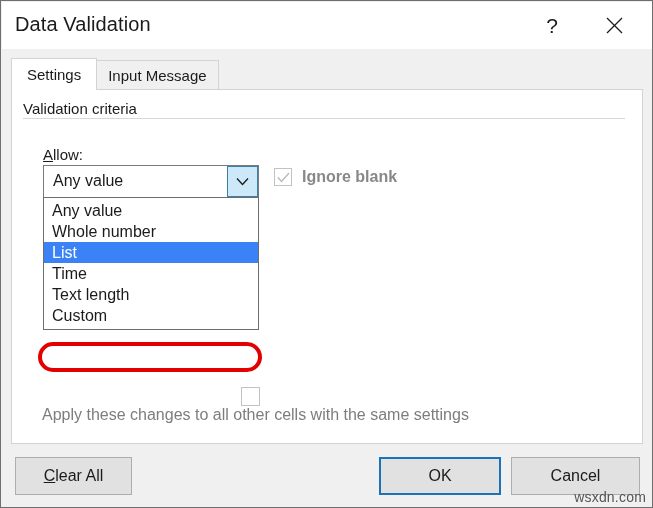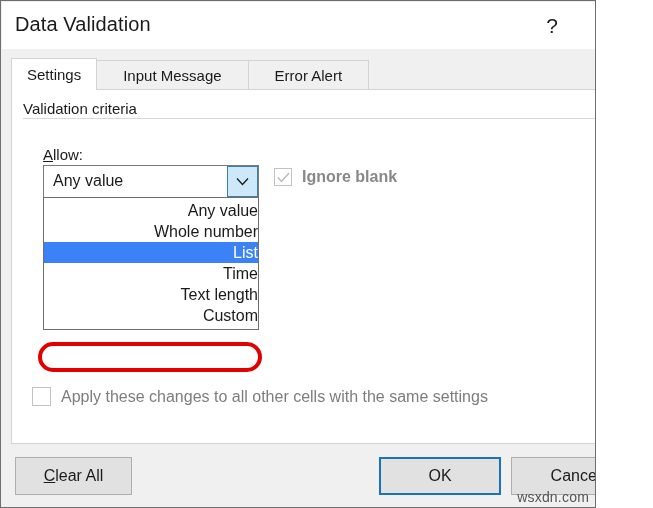--- a/index.html
+++ b/index.html
@@ -6,27 +6,26 @@
     margin: 0;
     padding: 0;
     background: #ffffff;
   }
   body {
     font-family: "Liberation Sans", sans-serif;
   }
 
   #dialog {
     position: relative;
-    width: 596px;
+    width: 653px;
     height: 508px;
     box-sizing: border-box;
     background: #f0f0f0;
     border: 1px solid #6e6e6e;
     overflow: hidden;
-    text-align: right;
   }
 
   
   .titlebar {
     position: absolute;
     left: 1px;
     top: 1px;
     width: 651px;
     height: 47px;
     background: #ffffff;
@@ -66,21 +65,21 @@
     align-items: flex-end;
   }
   .tab {
     height: 30px;
     box-sizing: border-box;
     background: #f0f0f0;
     border: 1px solid #d3d3d3;
     border-bottom: none;
     display: flex;
     align-items: center;
-    padding: 0 26px;
+    padding: 0 11px;
     font-size: 15px;
     color: #1b1b1b;
     margin-right: -1px;
     white-space: nowrap;
     cursor: default;
   }
   .tab.active {
     background: #ffffff;
     height: 32px;
     border-color: #d3d3d3;
@@ -237,20 +236,21 @@
     white-space: nowrap;
   }
 
   
   .apply-all {
     position: absolute;
     left: 20px;
     top: 297px;
     display: flex;
     align-items: center;
+    flex-direction: column;
   }
   .apply-all .cb { width: 19px; height: 19px; }
   .apply-all .cb-text { font-size: 16px; color: #7d7d7d; }
 
   
   .btn {
     position: absolute;
     box-sizing: border-box;
     background: #e1e1e1;
     border: 1px solid #adadad;
@@ -295,23 +295,20 @@
       </span>
     </div>
   </div>
 
   <div class="tabstrip">
     <div class="tab active">
       <span>Settings</span>
     </div>
     <div class="tab">
       <span>Input Message</span>
-    </div>
-    <div class="tab">
-      <span>Error Alert</span>
     </div>
   </div>
 
   <div class="panel">
 
     <div class="group-rule"></div>
     <div class="group-label">Validation criteria</div>
 
     <div class="allow-label">
       <span class="ul">A</span><span>llow:</span>

